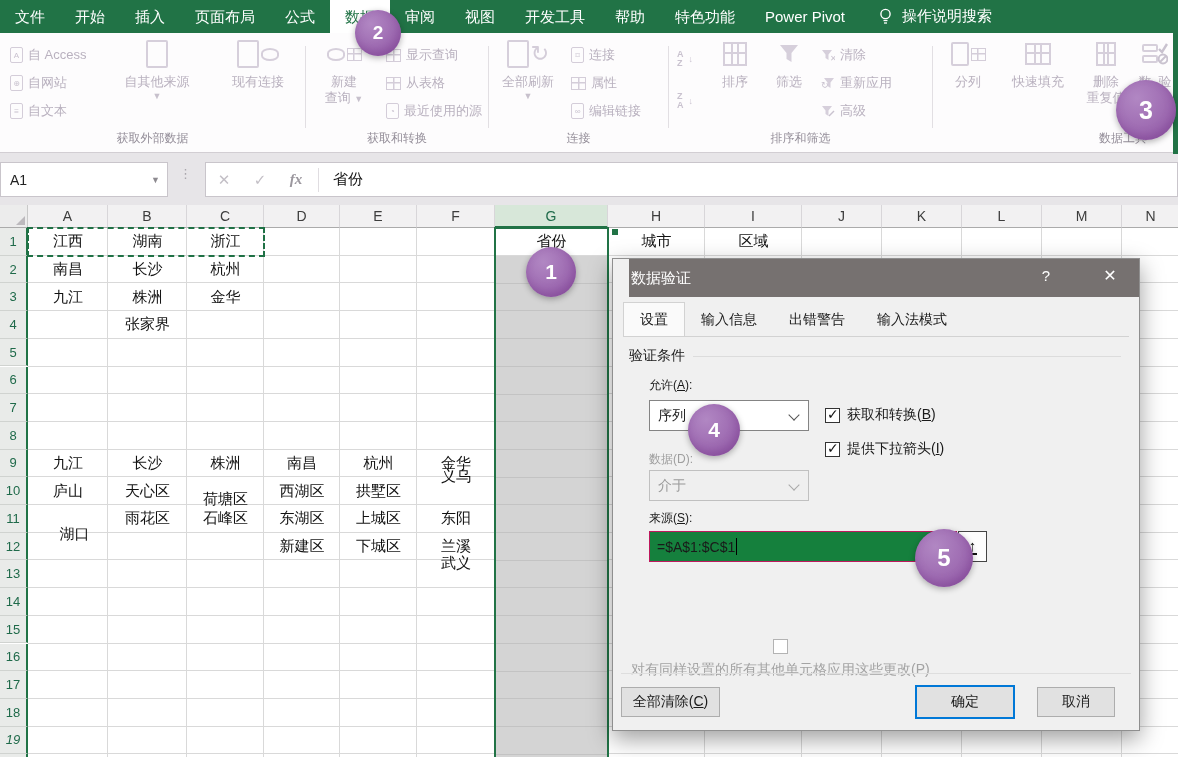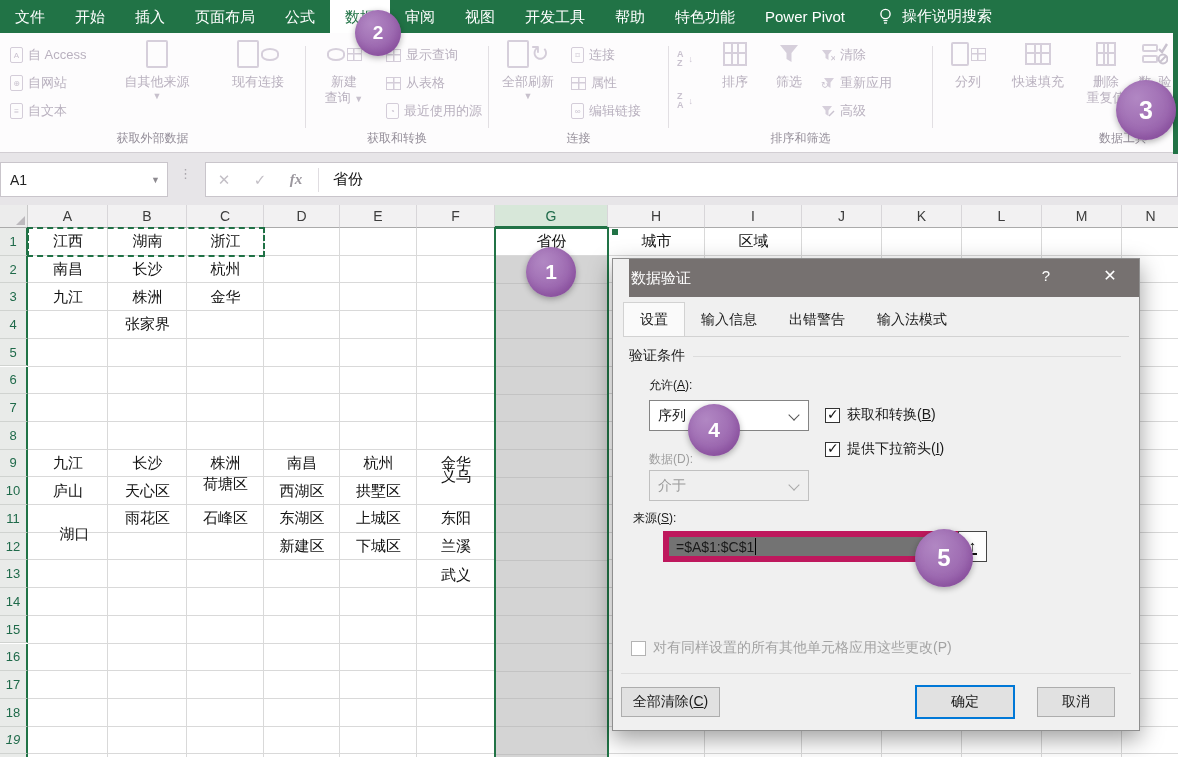--- a/index.html
+++ b/index.html
@@ -102,23 +102,23 @@
   .combo { position:absolute; width:160px; height:31px; background:#fff; border:1px solid #848484;
     display:flex; align-items:center; padding-left:8px; font-size:14px; }
   .combo .chev { position:absolute; right:10px; top:10px; width:8px; height:8px;
     border-right:1.6px solid #555; border-bottom:1.6px solid #555; transform:rotate(45deg); }
   .combo.dis { background:#efefef; border-color:#c0c0c0; color:#9b9b9b; }
   .combo.dis .chev { border-color:#a9a9a9; }
   .cbrow { position:absolute; display:flex; align-items:center; gap:7px; font-size:14px; white-space:nowrap; }
   .cbox { width:15px; height:15px; background:#fff; border:1px solid #333; position:relative; flex:0 0 auto; }
   .cbox .chk { position:absolute; left:1px; top:-3px; font-size:14px; color:#111; font-weight:bold; }
   .cbox.dis { border-color:#b3b3b3; }
-  .cbrow.dis { color:#a3a3a3; }
-  .srcinput { position:absolute; left:50px; top:272px; width:308px; height:31px; background:#737373;
-    border:6px solid #be185d; display:flex; align-items:center; padding-left:7px; font-size:14px; }
+  .cbrow.dis { color:#a3a3a3;flex-direction:column; }
+  .srcinput { position:absolute; left:36px; top:272px; width:308px; height:31px; background:#15803d;
+    border:1px solid #be185d; display:flex; align-items:center; padding-left:7px; font-size:14px; }
   .caret { display:inline-block; width:1px; height:17px; background:#000; margin-left:1px; }
   .rngbtn { position:absolute; left:345px; top:272px; width:29px; height:31px; background:#fdfdfd;
     border:1px solid #454545; display:flex; align-items:center; justify-content:center; }
   .rngbtn .arr { font-size:15px; font-weight:bold; color:#111; line-height:14px;
     border-bottom:2px solid #111; padding:0 1px; }
   .ddiv { position:absolute; left:8px; right:8px; top:414px; height:1px; background:#dedede; }
   .dbtn { position:absolute; top:428px; height:30px; background:#e1e1e1; border:1px solid #adadad;
     display:flex; align-items:center; justify-content:center; font-size:14px; color:#1a1a1a; }
   .dbtn.default { box-shadow:0 0 0 2px #0078d7; border-color:#e1e1e1; }
   u { text-decoration:underline; }
@@ -410,34 +410,34 @@
     <div class="cell" style="left: 187px; width: 77px; top: 78.4px; height: 27.7px;">金华</div>
     <div class="cell" style="left: 108px; width: 79px; top: 106.1px; height: 27.7px;">张家界</div>
     <div class="cell" style="left: 28px; width: 80px; top: 244.6px; height: 27.7px;">九江</div>
     <div class="cell" style="left: 108px; width: 79px; top: 244.6px; height: 27.7px;">长沙</div>
     <div class="cell" style="left: 187px; width: 77px; top: 244.6px; height: 27.7px;">株洲</div>
     <div class="cell" style="left: 264px; width: 76px; top: 244.6px; height: 27.7px;">南昌</div>
     <div class="cell" style="left: 340px; width: 77px; top: 244.6px; height: 27.7px;">杭州</div>
     <div class="cell" style="left: 417px; width: 78px; top: 244.6px; height: 27.7px;">金华</div>
     <div class="cell" style="left: 28px; width: 80px; top: 272.3px; height: 27.7px;">庐山</div>
     <div class="cell" style="left: 108px; width: 79px; top: 272.3px; height: 27.7px;">天心区</div>
-    <div class="cell" style="left: 187px; width: 77px; top: 266px; height: 27.7px;">荷塘区</div>
+    <div class="cell" style="left: 187px; width: 77px; top: 281px; height: 27.7px;">荷塘区</div>
     <div class="cell" style="left: 264px; width: 76px; top: 272.3px; height: 27.7px;">西湖区</div>
     <div class="cell" style="left: 340px; width: 77px; top: 272.3px; height: 27.7px;">拱墅区</div>
     <div class="cell" style="left: 417px; width: 78px; top: 258px; height: 27.7px;">义乌</div>
     <div class="cell" style="left: 28px; width: 93px; top: 296px; height: 27.7px; margin-top: 20px;">湖口</div>
     <div class="cell" style="left: 108px; width: 79px; top: 300px; height: 27.7px;">雨花区</div>
     <div class="cell" style="left: 187px; width: 77px; top: 300px; height: 27.7px;">石峰区</div>
     <div class="cell" style="left: 264px; width: 76px; top: 300px; height: 27.7px;">东湖区</div>
     <div class="cell" style="left: 340px; width: 77px; top: 300px; height: 27.7px;">上城区</div>
     <div class="cell" style="left: 417px; width: 78px; top: 300px; height: 27.7px;">东阳</div>
     <div class="cell" style="left: 264px; width: 76px; top: 327.7px; height: 27.7px;">新建区</div>
     <div class="cell" style="left: 340px; width: 77px; top: 327.7px; height: 27.7px;">下城区</div>
     <div class="cell" style="left: 417px; width: 78px; top: 327.7px; height: 27.7px;">兰溪</div>
-    <div class="cell" style="left: 417px; width: 78px; top: 357px; height: 27.7px; text-align: center;">武义</div>
+    <div class="cell" style="left: 417px; width: 78px; top: 345px; height: 27.7px; text-align: center;">武义</div>
     <div class="cell" style="left: 495px; width: 113px; top: 23px; height: 27.7px;">省份</div>
     <div class="cell" style="left: 608px; width: 97px; top: 23px; height: 27.7px;">城市</div>
     <div class="cell" style="left: 705px; width: 97px; top: 23px; height: 27.7px;">区域</div>
     <div class="ants" style="left: 27px; top: 22px; width: 238px; height: 29.7px;"></div>
     <div class="selborder" style="left: 494px; top: 22px; width: 115px; bottom: 0px;"></div>
     <div class="handle" style="left: 611px; top: 23px;"></div>
   </div>
 
 <div class="dialog">
   <div class="dtitle">
@@ -479,21 +479,21 @@
       </span>
     <span><span>提供下拉箭头(</span><u>I</u><span>)</span></span>
   </div>
 
   <div class="flabel dis" style="left:36px;top:192px">数据(D):</div>
   <div class="combo dis" style="left:36px;top:211px">
     <span>介于</span>
     <span class="chev"></span>
   </div>
 
-  <div class="flabel" style="left:20px;top:251px">
+  <div class="flabel" style="left:36px;top:251px">
     <span>来源(</span><u>S</u><span>):</span>
   </div>
   <div class="srcinput">
     <span>=$A$1:$C$1</span>
     <span class="caret"></span>
   </div>
   <div class="rngbtn">
     <span class="arr">↑</span>
   </div>
 

